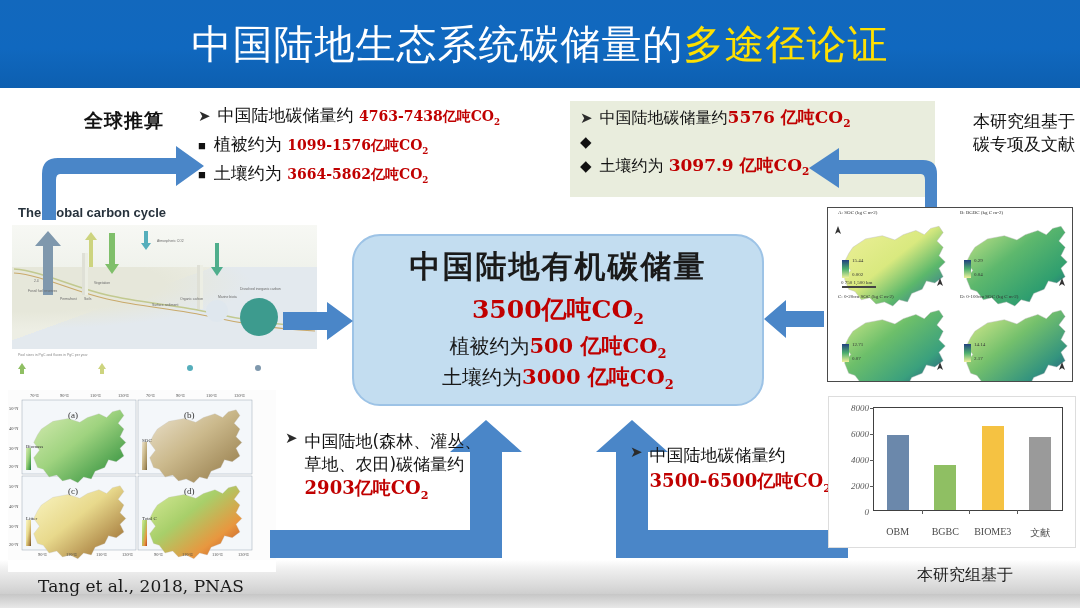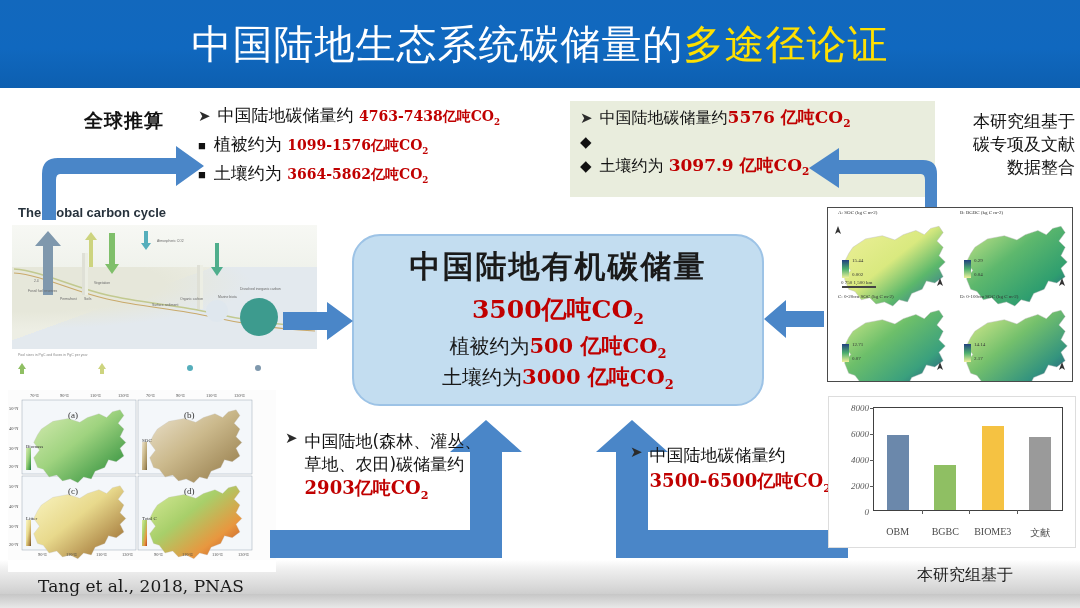--- a/index.html
+++ b/index.html
@@ -236,21 +236,20 @@
     </div>
   </div>
 
   <svg class="arrow-svg" style="left:805px;top:140px;" width="135" height="78">
     <path d="M132,76 L132,34 Q132,20 118,20 L34,20 L34,8 L4,28 L34,48 L34,34 L116,34 Q120,34 120,40 L120,76 Z" fill="#4a86c8"></path>
   </svg>
 
   <div class="cn right-note">
     <div>本研究组基于</div>
     <div>碳专项及文献</div>
-    <div>数据整合</div>
   </div>
 
   <div class="panel" id="maps-topright">
     <svg width="244" height="173">
       <defs>
         <linearGradient id="gA" x1="0" y1="0" x2="1" y2="1">
           <stop offset="0%" stop-color="#eef09a"></stop>
             <stop offset="45%" stop-color="#d9e97f"></stop>
           <stop offset="70%" stop-color="#5cb86b"></stop>
             <stop offset="100%" stop-color="#2b5fa8"></stop>

